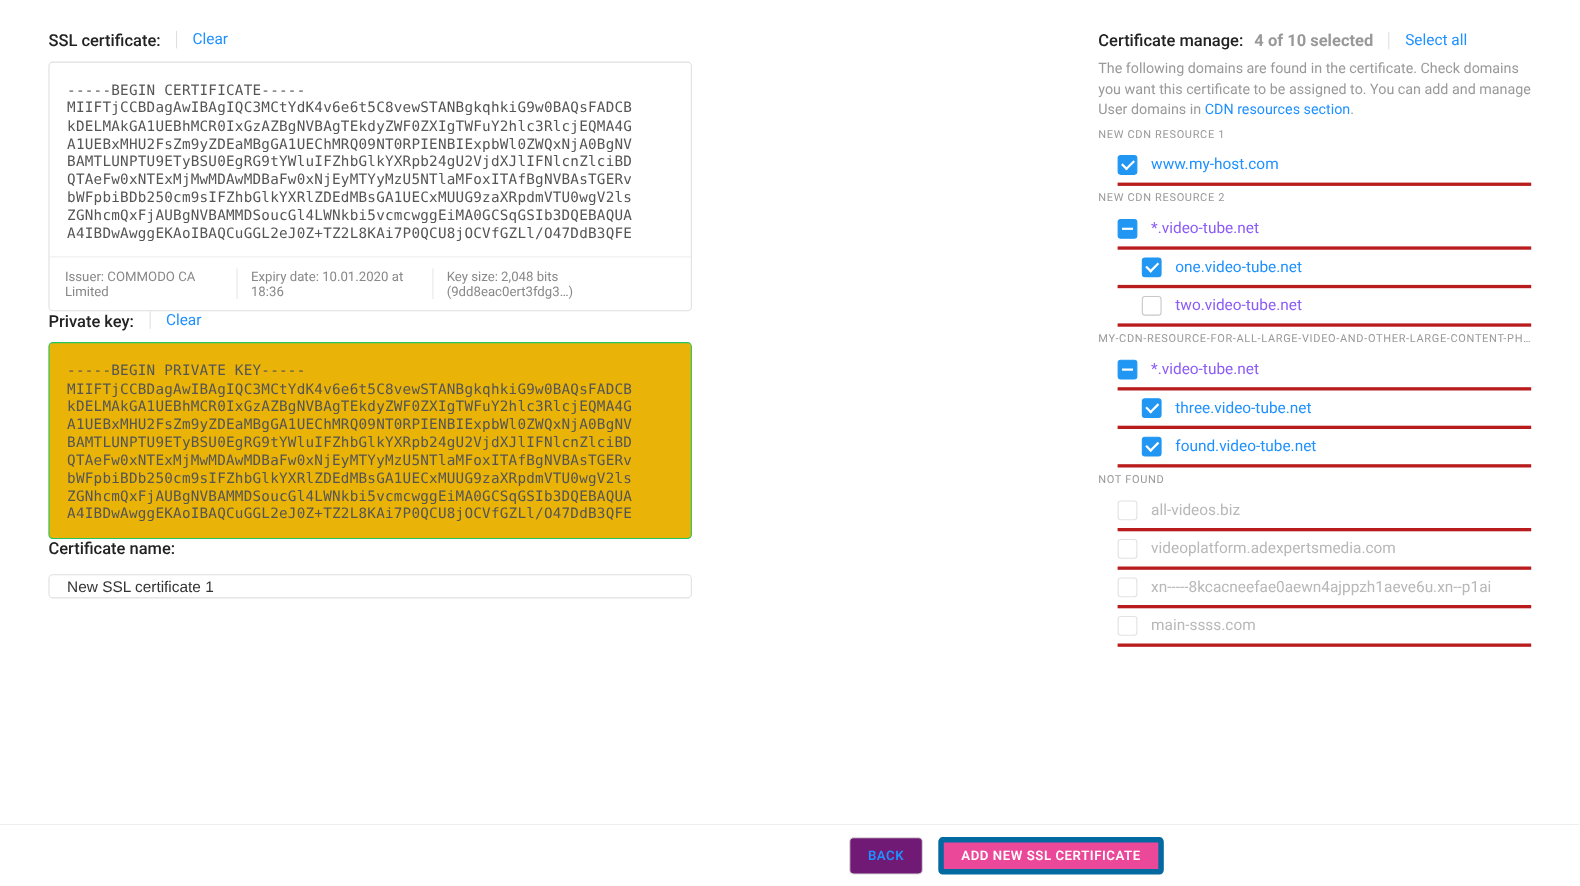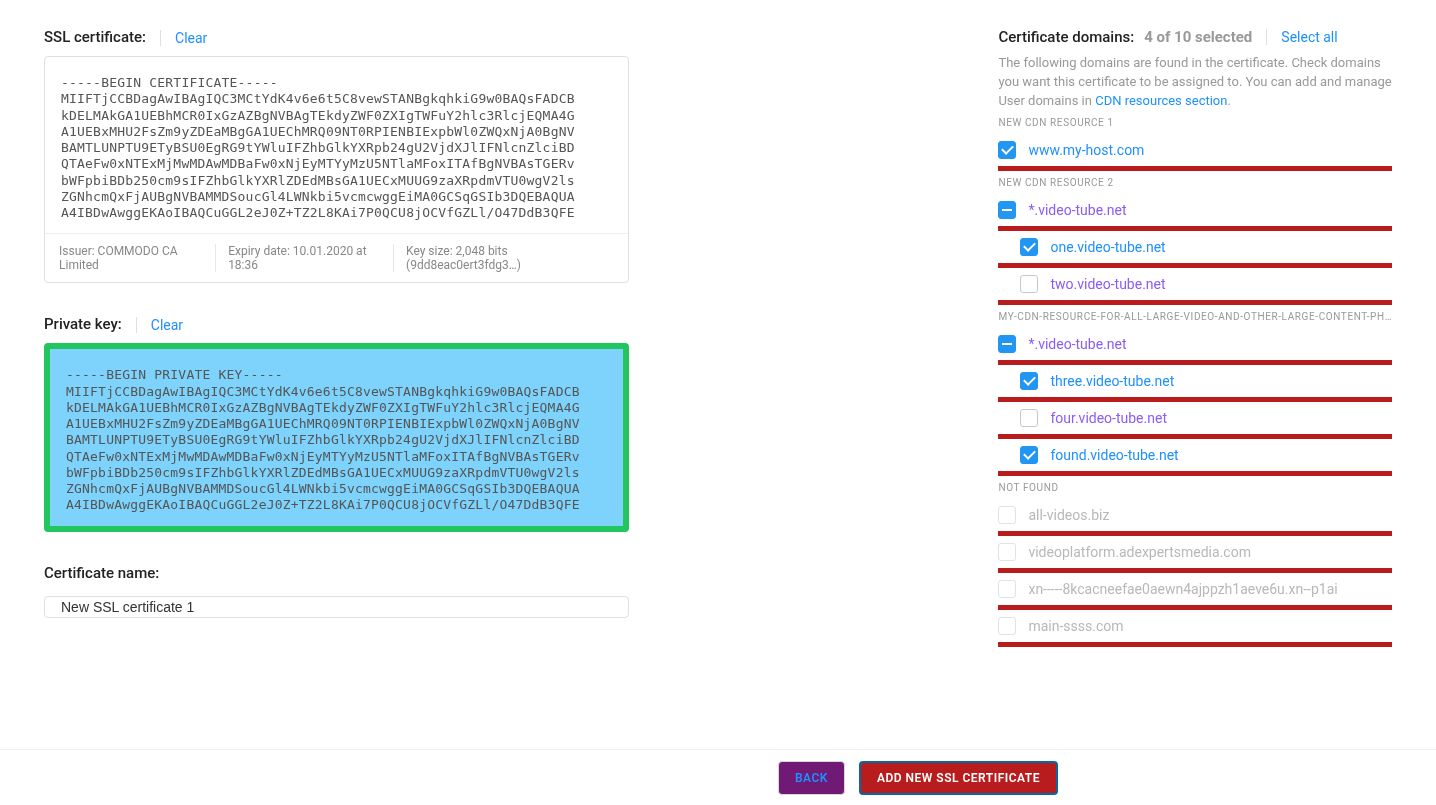--- a/index.html
+++ b/index.html
@@ -15,21 +15,21 @@
   .page {
     display: flex;
     padding: 28px 44px 0 44px;
     gap: 50px;
   }
   .left-col { flex: 0 0 585px; }
   .right-col { flex: 0 0 380px; margin-left: auto; }
 
   .section-header {
     display: flex;
-    align-items: flex-end;
+    align-items: flex-start;
     margin-bottom: 10px;
   }
   .section-header .label {
     font-size: 15px;
     font-weight: 500;
     color: #222;
   }
   .vdiv {
     width: 1px;
     height: 16px;
@@ -39,21 +39,20 @@
   .link {
     color: #1e90ff;
     font-size: 14px;
     cursor: pointer;
   }
 
   .cert-box {
     border: 1px solid #e0e0e0;
     border-radius: 4px;
     background: #fff;
-    margin-bottom: 32px;
   }
   .cert-text {
     font-family: "Menlo", "Consolas", monospace;
     font-size: 13px;
     line-height: 1.25;
     color: #555;
     padding: 18px 16px 12px 16px;
     white-space: pre;
     overflow: hidden;
     letter-spacing: 0.2px;
@@ -67,24 +66,23 @@
     color: #888;
   }
   .cert-meta .meta-item {
     padding: 0 12px;
     border-right: 1px solid #e8e8e8;
   }
   .cert-meta .meta-item:first-child { padding-left: 0; }
   .cert-meta .meta-item:last-child { border-right: none; }
 
   .key-box {
-    border: 6px solid #22c55e;
+    border: 1px solid #22c55e;
     border-radius: 4px;
-    background: #7dd3fc;
-    margin-bottom: 32px;
+    background: #eab308;
   }
 
   .name-label {
     font-size: 15px;
     font-weight: 500;
     color: #222;
     margin-bottom: 14px;
   }
   .name-input {
     width: 100%;
@@ -129,21 +127,22 @@
     margin: 6px 0 6px 0;
     text-transform: uppercase;
     white-space: nowrap;
     overflow: hidden;
     text-overflow: ellipsis;
   }
   .domain-row {
     display: flex;
     align-items: center;
     padding: 7px 0;
-    border-bottom: 5px solid #b91c1c;
+    border-bottom: 3px solid #b91c1c;
+    margin-left: 18px;
   }
   .domain-row.child { padding-left: 22px; }
   .domain-row .dom-text {
     font-size: 14px;
     margin-left: 12px;
   }
   .dom-text.blue { color: #1e90ff; }
   .dom-text.gray { color: #8b5cf6; }
   .dom-text.muted { color: #b8b8b8; }
 
@@ -212,22 +211,22 @@
     cursor: pointer;
     display: flex;
     align-items: center;
   }
   .btn.outline {
     background: #701a75;
     border: 1px solid #d8d8d8;
     color: #1e90ff;
   }
   .btn.primary {
-    background: #b91c1c;
-    border: 2px solid #0369a1;
+    background: #ec4899;
+    border: 5px solid #0369a1;
     color: #fff;
   }
 </style>
 </head>
 <body>
 
 <div class="page">
   <div class="left-col">
 
     <div class="section-header">
@@ -271,21 +270,21 @@
 A4IBDwAwggEKAoIBAQCuGGL2eJ0Z+TZ2L8KAi7P0QCU8jOCVfGZLl/O47DdB3QFE</div>
     </div>
 
     <div class="name-label">Certificate name:</div>
     <input class="name-input" value="New SSL certificate 1" style="">
 
   </div>
 
   <div class="right-col">
     <div class="right-header">
-      <span class="title">Certificate domains:</span>
+      <span class="title">Certificate manage:</span>
       <span class="count">4 of 10 selected</span>
       <span class="vdiv"></span>
       <span class="link">Select all</span>
     </div>
     <div class="right-desc">
       <span>The following domains are found in the certificate. Check domains you want this certificate to be assigned to. You can add and manage User domains in </span><span class="inline-link">CDN resources section</span><span>.</span>
     </div>
 
     <div id="domain-groups">
         <div class="group-label">NEW CDN RESOURCE 1</div>
@@ -307,24 +306,20 @@
           <span class="dom-text gray">two.video-tube.net</span>
         </div>
         <div class="group-label">MY-CDN-RESOURCE-FOR-ALL-LARGE-VIDEO-AND-OTHER-LARGE-CONTENT-PH…</div>
         <div class="domain-row">
           <div class="checkbox indeterminate"></div>
           <span class="dom-text gray">*.video-tube.net</span>
         </div>
         <div class="domain-row child">
           <div class="checkbox checked"></div>
           <span class="dom-text blue">three.video-tube.net</span>
-        </div>
-        <div class="domain-row child">
-          <div class="checkbox empty"></div>
-          <span class="dom-text gray">four.video-tube.net</span>
         </div>
         <div class="domain-row child">
           <div class="checkbox checked"></div>
           <span class="dom-text blue">found.video-tube.net</span>
         </div>
         <div class="group-label">NOT FOUND</div>
         <div class="domain-row">
           <div class="checkbox empty muted"></div>
           <span class="dom-text muted">all-videos.biz</span>
         </div>

